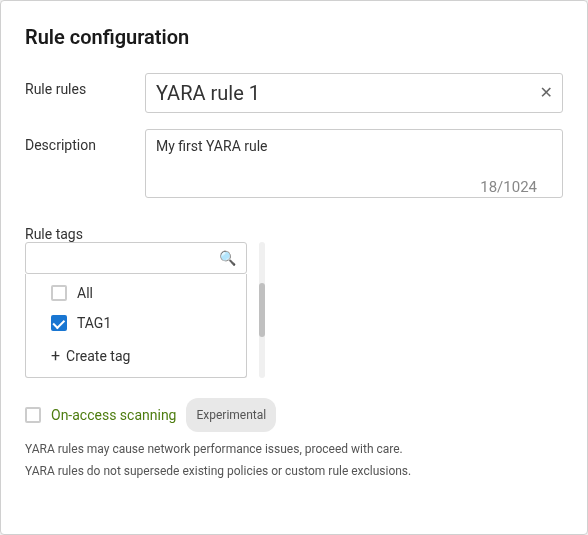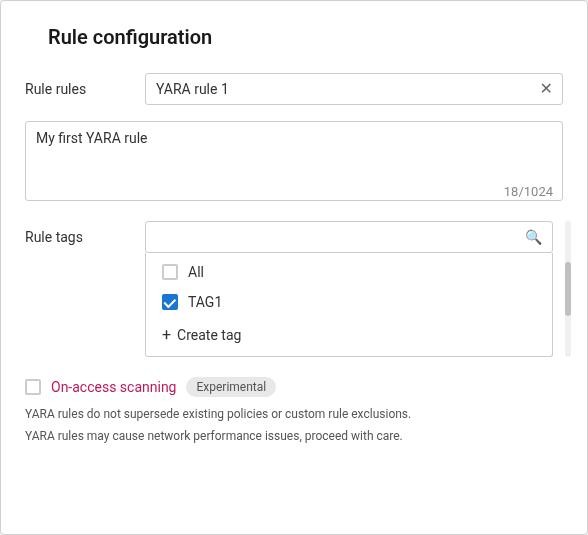--- a/index.html
+++ b/index.html
@@ -25,21 +25,20 @@
       border-radius: 4px;
       padding: 24px 24px 24px 24px;
       position: relative;
     }
 
     .panel-title {
       font-size: 20px;
       font-weight: 600;
       color: #1a1a1a;
       margin-bottom: 24px;
-      margin-left: 23px;
     }
 
     .form-row {
       display: flex;
       margin-bottom: 16px;
       align-items: flex-start;
     }
 
     .form-label {
       width: 120px;
@@ -57,21 +56,21 @@
       position: relative;
       display: flex;
       align-items: center;
     }
 
     .text-input {
       width: 100%;
       border: 1px solid #ccc;
       border-radius: 3px;
       padding: 7px 32px 7px 10px;
-      font-size: 14px;
+      font-size: 20px;
       color: #333;
       outline: none;
     }
 
     .clear-icon {
       position: absolute;
       right: 10px;
       cursor: pointer;
       color: #666;
       font-size: 16px;
@@ -83,29 +82,29 @@
     }
 
     .text-area {
       width: 100%;
       border: 1px solid #ccc;
       border-radius: 3px;
       padding: 8px 10px;
       font-size: 14px;
       color: #333;
       resize: none;
-      height: 80px;
+      height: 69px;
       outline: none;
     }
 
     .char-count {
       position: absolute;
       bottom: 6px;
-      right: 10px;
-      font-size: 13px;
+      right: 26px;
+      font-size: 15px;
       color: #888;
       text-align: center;
     }
 
     .search-wrapper {
       position: relative;
     }
 
     .search-input {
       width: 100%;
@@ -124,21 +123,21 @@
       transform: translateY(-50%);
       color: #888;
       font-size: 14px;
     }
 
     .tags-dropdown {
       border: 1px solid #ccc;
       border-top: none;
       border-radius: 0 0 3px 3px;
       background: #fff;
-      padding: 4px 4px;
+      padding: 4px 13px;
     }
 
     .tag-item {
       display: flex;
       align-items: center;
       padding: 7px 12px;
       cursor: pointer;
       font-size: 14px;
       color: #333;
     }
@@ -201,29 +200,29 @@
       height: 16px;
       border: 2px solid #ccc;
       border-radius: 2px;
       margin-right: 10px;
       flex-shrink: 0;
       background: #fff;
     }
 
     .on-access-label {
       font-size: 14px;
-      color: #be185d;
+      color: #4d7c0f;
       margin-right: 10px;
     }
 
     .experimental-badge {
       background: #e8e8e8;
       color: #555;
       font-size: 12px;
-      padding: 3px 10px;
+      padding: 10px 10px;
       border-radius: 12px;
     }
 
     .warning-text {
       font-size: 12px;
       color: #555;
       line-height: 1.5;
       margin-top: 4px;
     }
 
@@ -266,29 +265,30 @@
     <div class="form-label">Rule rules</div>
     <div class="form-control">
       <div class="input-wrapper">
         <input class="text-input" type="text" value="YARA rule 1" style="">
         <span class="clear-icon">✕</span>
       </div>
     </div>
   </div>
 
   <div class="form-row">
+    <div class="form-label">Description</div>
     <div class="form-control">
       <div class="textarea-wrapper">
         <textarea class="text-area" style="">My first YARA rule</textarea>
         <span class="char-count">18/1024</span>
       </div>
     </div>
   </div>
 
-  <div class="form-row" style="align-items:flex-start;">
+  <div class="form-row" style="align-items:flex-start;flex-direction:column;">
     <div class="form-label">Rule tags</div>
     <div class="form-control tags-section">
       <div class="tags-outer">
 
         <div class="search-wrapper">
           <input class="search-input" type="text" placeholder="" style="">
           <span class="search-icon">🔍</span>
         </div>
 
         <div class="tags-dropdown">
@@ -318,15 +318,15 @@
       </div>
     </div>
   </div>
 
   <div class="on-access-row">
     <div class="on-access-checkbox"></div>
     <span class="on-access-label">On-access scanning</span>
     <span class="experimental-badge">Experimental</span>
   </div>
 
+  <div class="warning-text">YARA rules may cause network performance issues, proceed with care.</div>
   <div class="warning-text">YARA rules do not supersede existing policies or custom rule exclusions.</div>
-  <div class="warning-text">YARA rules may cause network performance issues, proceed with care.</div>
 </div>
 
 </body></html>

